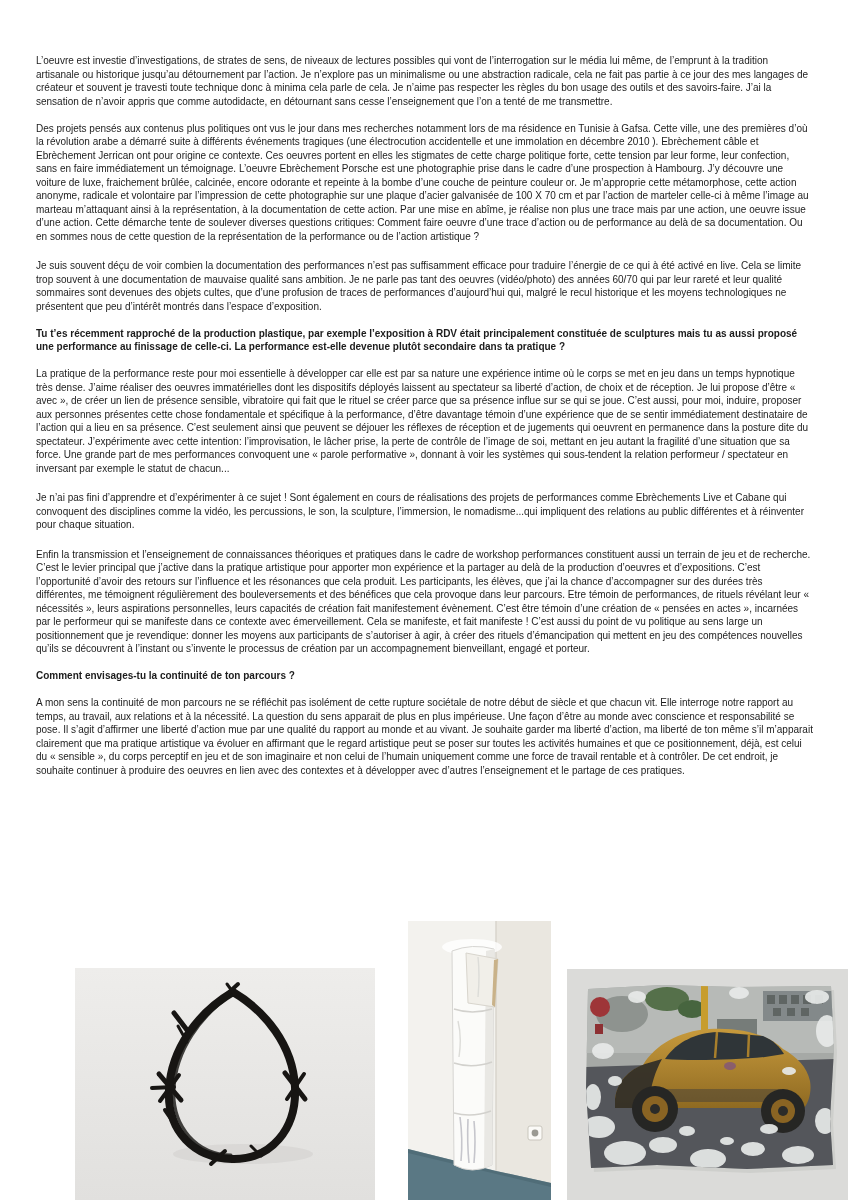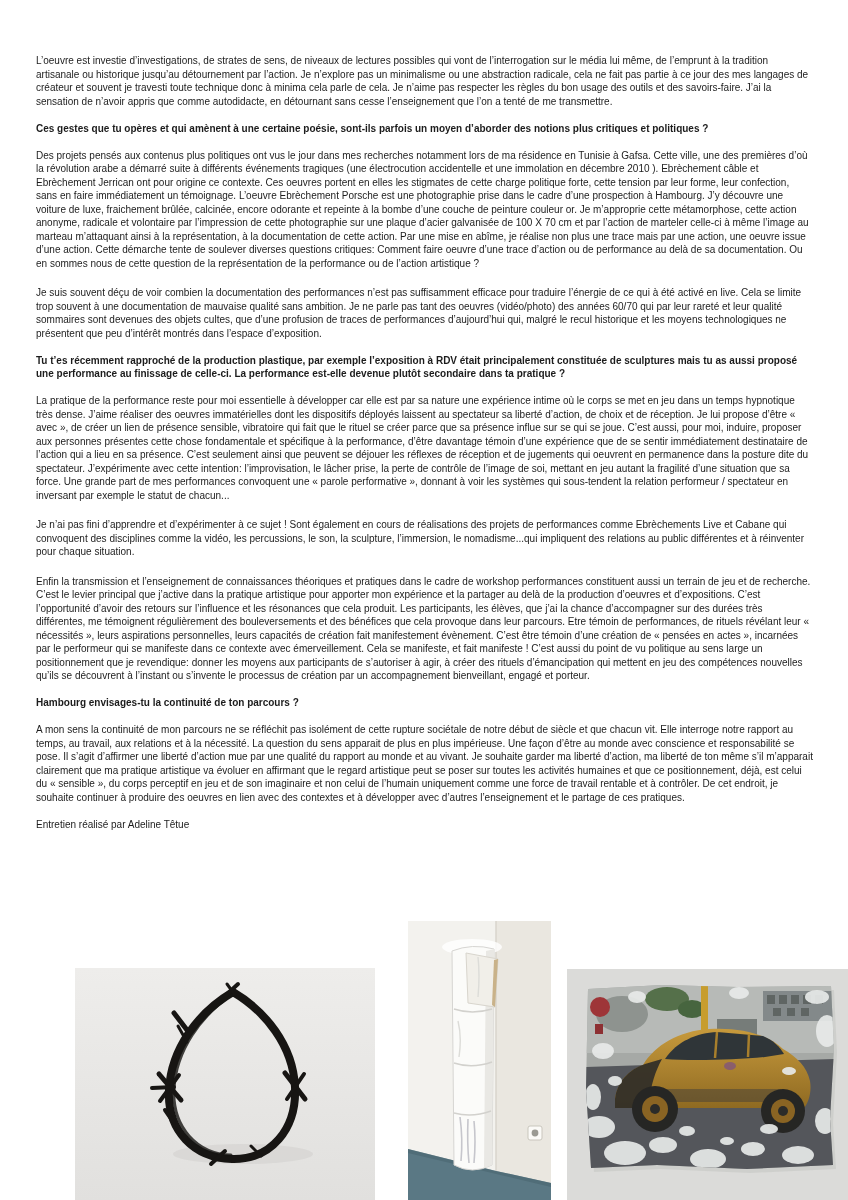--- a/index.html
+++ b/index.html
@@ -31,30 +31,28 @@
   .fig-paper{left:368px; top:905px; width:143px; height:280px;}
   .fig-car{left:527px;  top:953px; width:289px; height:232px;}
 </style>
 </head>
 <body>
 
 <div class="page">
 
   <main class="article">
     <p class="block para">L’oeuvre est investie d’investigations, de strates de sens, de niveaux de lectures possibles qui vont de l’interrogation sur le média lui même, de l’emprunt à la tradition artisanale ou historique jusqu’au détournement par l’action. Je n’explore pas un minimalisme ou une abstraction radicale, cela ne fait pas partie à ce jour des mes langages de créateur et souvent je travesti toute technique donc à minima cela parle de cela. Je n’aime pas respecter les règles du bon usage des outils et des savoirs-faire. J’ai la sensation de n’avoir appris que comme autodidacte, en détournant sans cesse l’enseignement que l’on a tenté de me transmettre.</p>
-    <p class="block question">Ces gestes que tu opères et qui amènent à une certaine poésie, sont-ils parfois un moyen d’aborder des notions plus critiques et politiques ?</p>
     <p class="block para">Des projets pensés aux contenus plus politiques ont vus le jour dans mes recherches notamment lors de ma résidence en Tunisie à Gafsa. Cette ville, une des premières d’où la révolution arabe a démarré suite à différents événements tragiques (une électrocution accidentelle et une immolation en décembre 2010 ). Ebrèchement câble et Ebrèchement Jerrican ont pour origine ce contexte. Ces oeuvres portent en elles les stigmates de cette charge politique forte, cette tension par leur forme, leur confection, sans en faire immédiatement un témoignage. L’oeuvre Ebrèchement Porsche est une photographie prise dans le cadre d’une prospection à Hambourg. J’y découvre une voiture de luxe, fraichement brûlée, calcinée, encore odorante et repeinte à la bombe d’une couche de peinture couleur or. Je m’approprie cette métamorphose, cette action anonyme, radicale et volontaire par l’impression de cette photographie sur une plaque d’acier galvanisée de 100 X 70 cm et par l’action de marteler celle-ci à même l’image au marteau m’attaquant ainsi à la représentation, à la documentation de cette action. Par une mise en abîme, je réalise non plus une trace mais par une action, une oeuvre issue d’une action. Cette démarche tente de soulever diverses questions critiques: Comment faire oeuvre d’une trace d’action ou de performance au delà de sa documentation. Ou en sommes nous de cette question de la représentation de la performance ou de l’action artistique ?</p>
     <p class="block para cont">Je suis souvent déçu de voir combien la documentation des performances n’est pas suffisamment efficace pour traduire l’énergie de ce qui à été activé en live. Cela se limite trop souvent à une documentation de mauvaise qualité sans ambition. Je ne parle pas tant des oeuvres (vidéo/photo) des années 60/70 qui par leur rareté et leur qualité sommaires sont devenues des objets cultes, que d’une profusion de traces de performances d’aujourd’hui qui, malgré le recul historique et les moyens technologiques ne présentent que peu d’intérêt montrés dans l’espace d’exposition.</p>
     <p class="block question">Tu t’es récemment rapproché de la production plastique, par exemple l’exposition à RDV était principalement constituée de sculptures mais tu as aussi proposé une performance au finissage de celle-ci. La performance est-elle devenue plutôt secondaire dans ta pratique ?</p>
     <p class="block para">La pratique de la performance reste pour moi essentielle à développer car elle est par sa nature une expérience intime où le corps se met en jeu dans un temps hypnotique très dense. J’aime réaliser des oeuvres immatérielles dont les dispositifs déployés laissent au spectateur sa liberté d’action, de choix et de réception. Je lui propose d’être « avec », de créer un lien de présence sensible, vibratoire qui fait que le rituel se créer parce que sa présence influe sur se qui se joue. C’est aussi, pour moi, induire, proposer aux personnes présentes cette chose fondamentale et spécifique à la performance, d’être davantage témoin d’une expérience que de se sentir immédiatement destinataire de l’action qui a lieu en sa présence. C’est seulement ainsi que peuvent se déjouer les réflexes de réception et de jugements qui oeuvrent en permanence dans la posture dite du spectateur. J’expérimente avec cette intention: l’improvisation, le lâcher prise, la perte de contrôle de l’image de soi, mettant en jeu autant la fragilité d’une situation que sa force. Une grande part de mes performances convoquent une « parole performative », donnant à voir les systèmes qui sous-tendent la relation performeur / spectateur en inversant par exemple le statut de chacun...</p>
     <p class="block para cont">Je n’ai pas fini d’apprendre et d’expérimenter à ce sujet ! Sont également en cours de réalisations des projets de performances comme Ebrèchements Live et Cabane qui convoquent des disciplines comme la vidéo, les percussions, le son, la sculpture, l’immersion, le nomadisme...qui impliquent des relations au public différentes et à réinventer pour chaque situation.</p>
     <p class="block para cont">Enfin la transmission et l’enseignement de connaissances théoriques et pratiques dans le cadre de workshop performances constituent aussi un terrain de jeu et de recherche. C’est le levier principal que j’active dans la pratique artistique pour apporter mon expérience et la partager au delà de la production d’oeuvres et d’expositions. C’est l’opportunité d’avoir des retours sur l’influence et les résonances que cela produit. Les participants, les élèves, que j’ai la chance d’accompagner sur des durées très différentes, me témoignent régulièrement des bouleversements et des bénéfices que cela provoque dans leur parcours. Etre témoin de performances, de rituels révélant leur « nécessités », leurs aspirations personnelles, leurs capacités de création fait manifestement évènement. C’est être témoin d’une création de « pensées en actes », incarnées par le performeur qui se manifeste dans ce contexte avec émerveillement. Cela se manifeste, et fait manifeste ! C’est aussi du point de vu politique au sens large un positionnement que je revendique: donner les moyens aux participants de s’autoriser à agir, à créer des rituels d’émancipation qui mettent en jeu des compétences nouvelles qu’ils se découvrent à l’instant ou s’invente le processus de création par un accompagnement bienveillant, engagé et porteur.</p>
-    <p class="block question">Hambourg envisages-tu la continuité de ton parcours ?</p>
+    <p class="block question">Comment envisages-tu la continuité de ton parcours ?</p>
     <p class="block para">A mon sens la continuité de mon parcours ne se réfléchit pas isolément de cette rupture sociétale de notre début de siècle et que chacun vit. Elle interroge notre rapport au temps, au travail, aux relations et à la nécessité. La question du sens apparait de plus en plus impérieuse. Une façon d’être au monde avec conscience et responsabilité se pose. Il s’agit d’affirmer une liberté d’action mue par une qualité du rapport au monde et au vivant. Je souhaite garder ma liberté d’action, ma liberté de ton même s’il m’apparait clairement que ma pratique artistique va évoluer en affirmant que le regard artistique peut se poser sur toutes les activités humaines et que ce positionnement, déjà, est celui du « sensible », du corps perceptif en jeu et de son imaginaire et non celui de l’humain uniquement comme une force de travail rentable et à contrôler. De cet endroit, je souhaite continuer à produire des oeuvres en lien avec des contextes et à développer avec d’autres l’enseignement et le partage de ces pratiques.</p>
-    <p class="block signature">Entretien réalisé par Adeline Têtue</p>
   </main>
 
   <section class="figures-row">
 
     <figure class="fig fig-wire">
       <svg viewBox="0 0 300 233" xmlns="http://www.w3.org/2000/svg">
         <defs>
           <linearGradient id="wall1" x1="0" y1="0" x2="0" y2="1">
             <stop offset="0" stop-color="#eeedeb"></stop>
               <stop offset="1" stop-color="#e1e0de"></stop>

